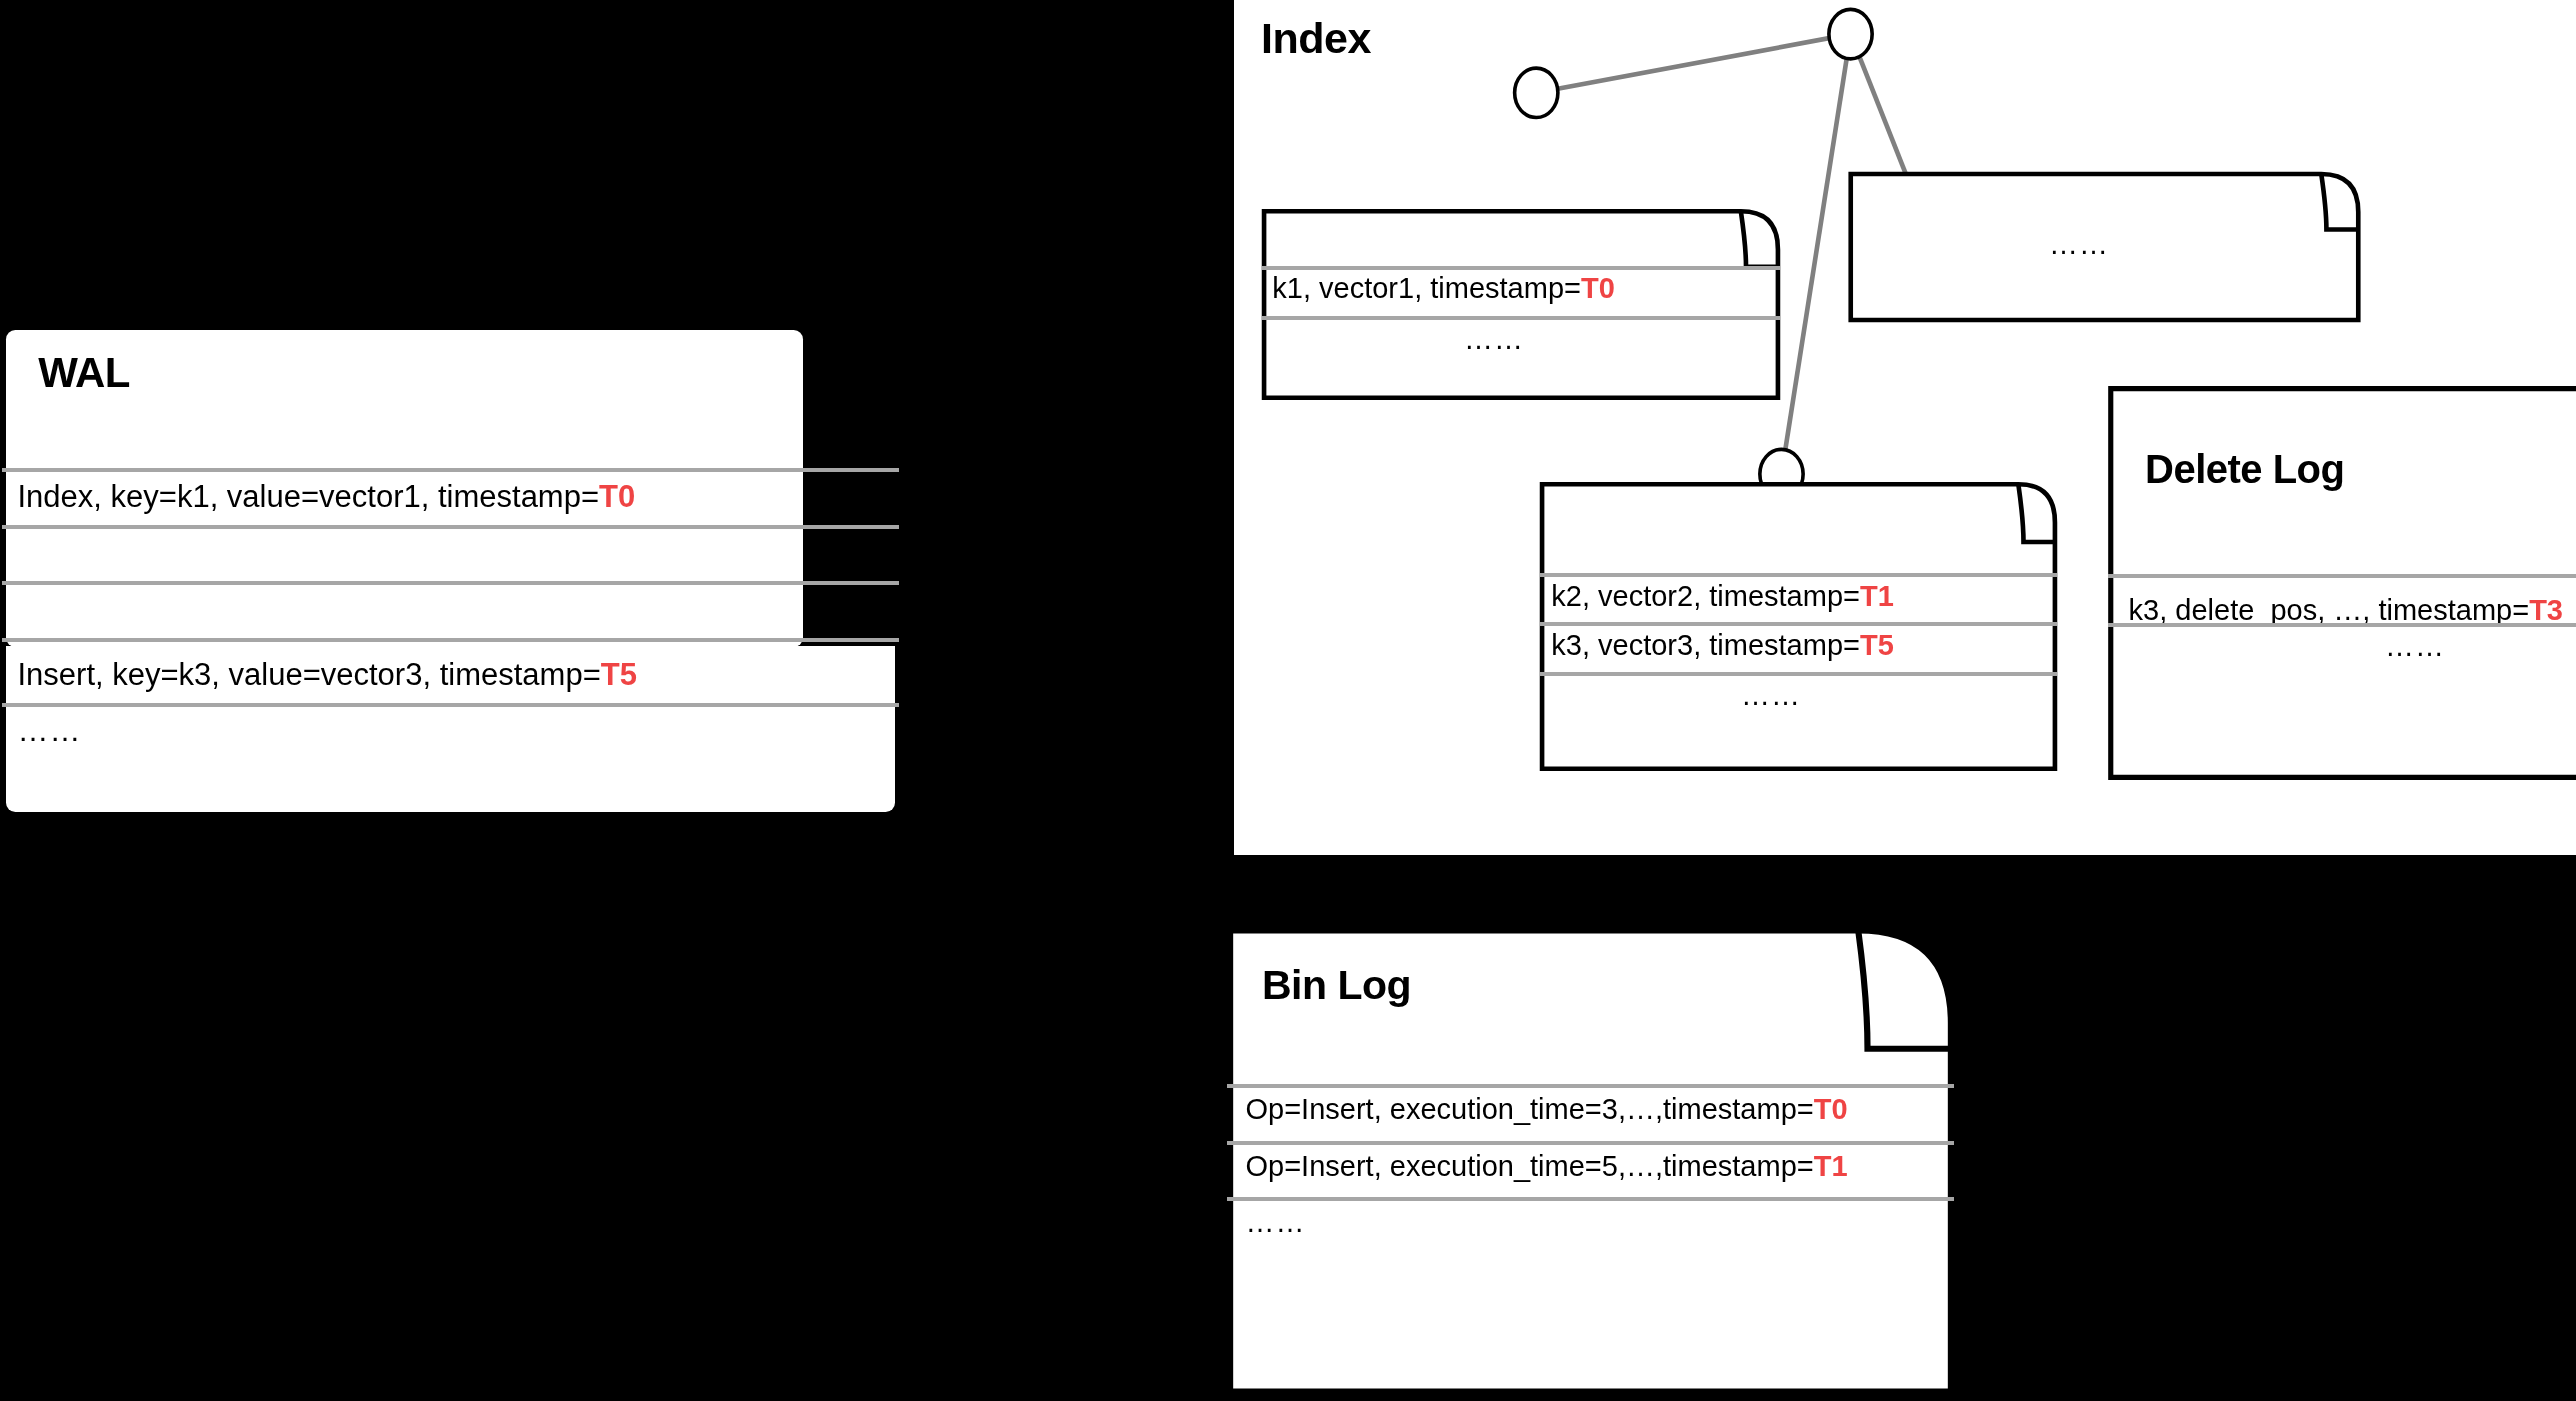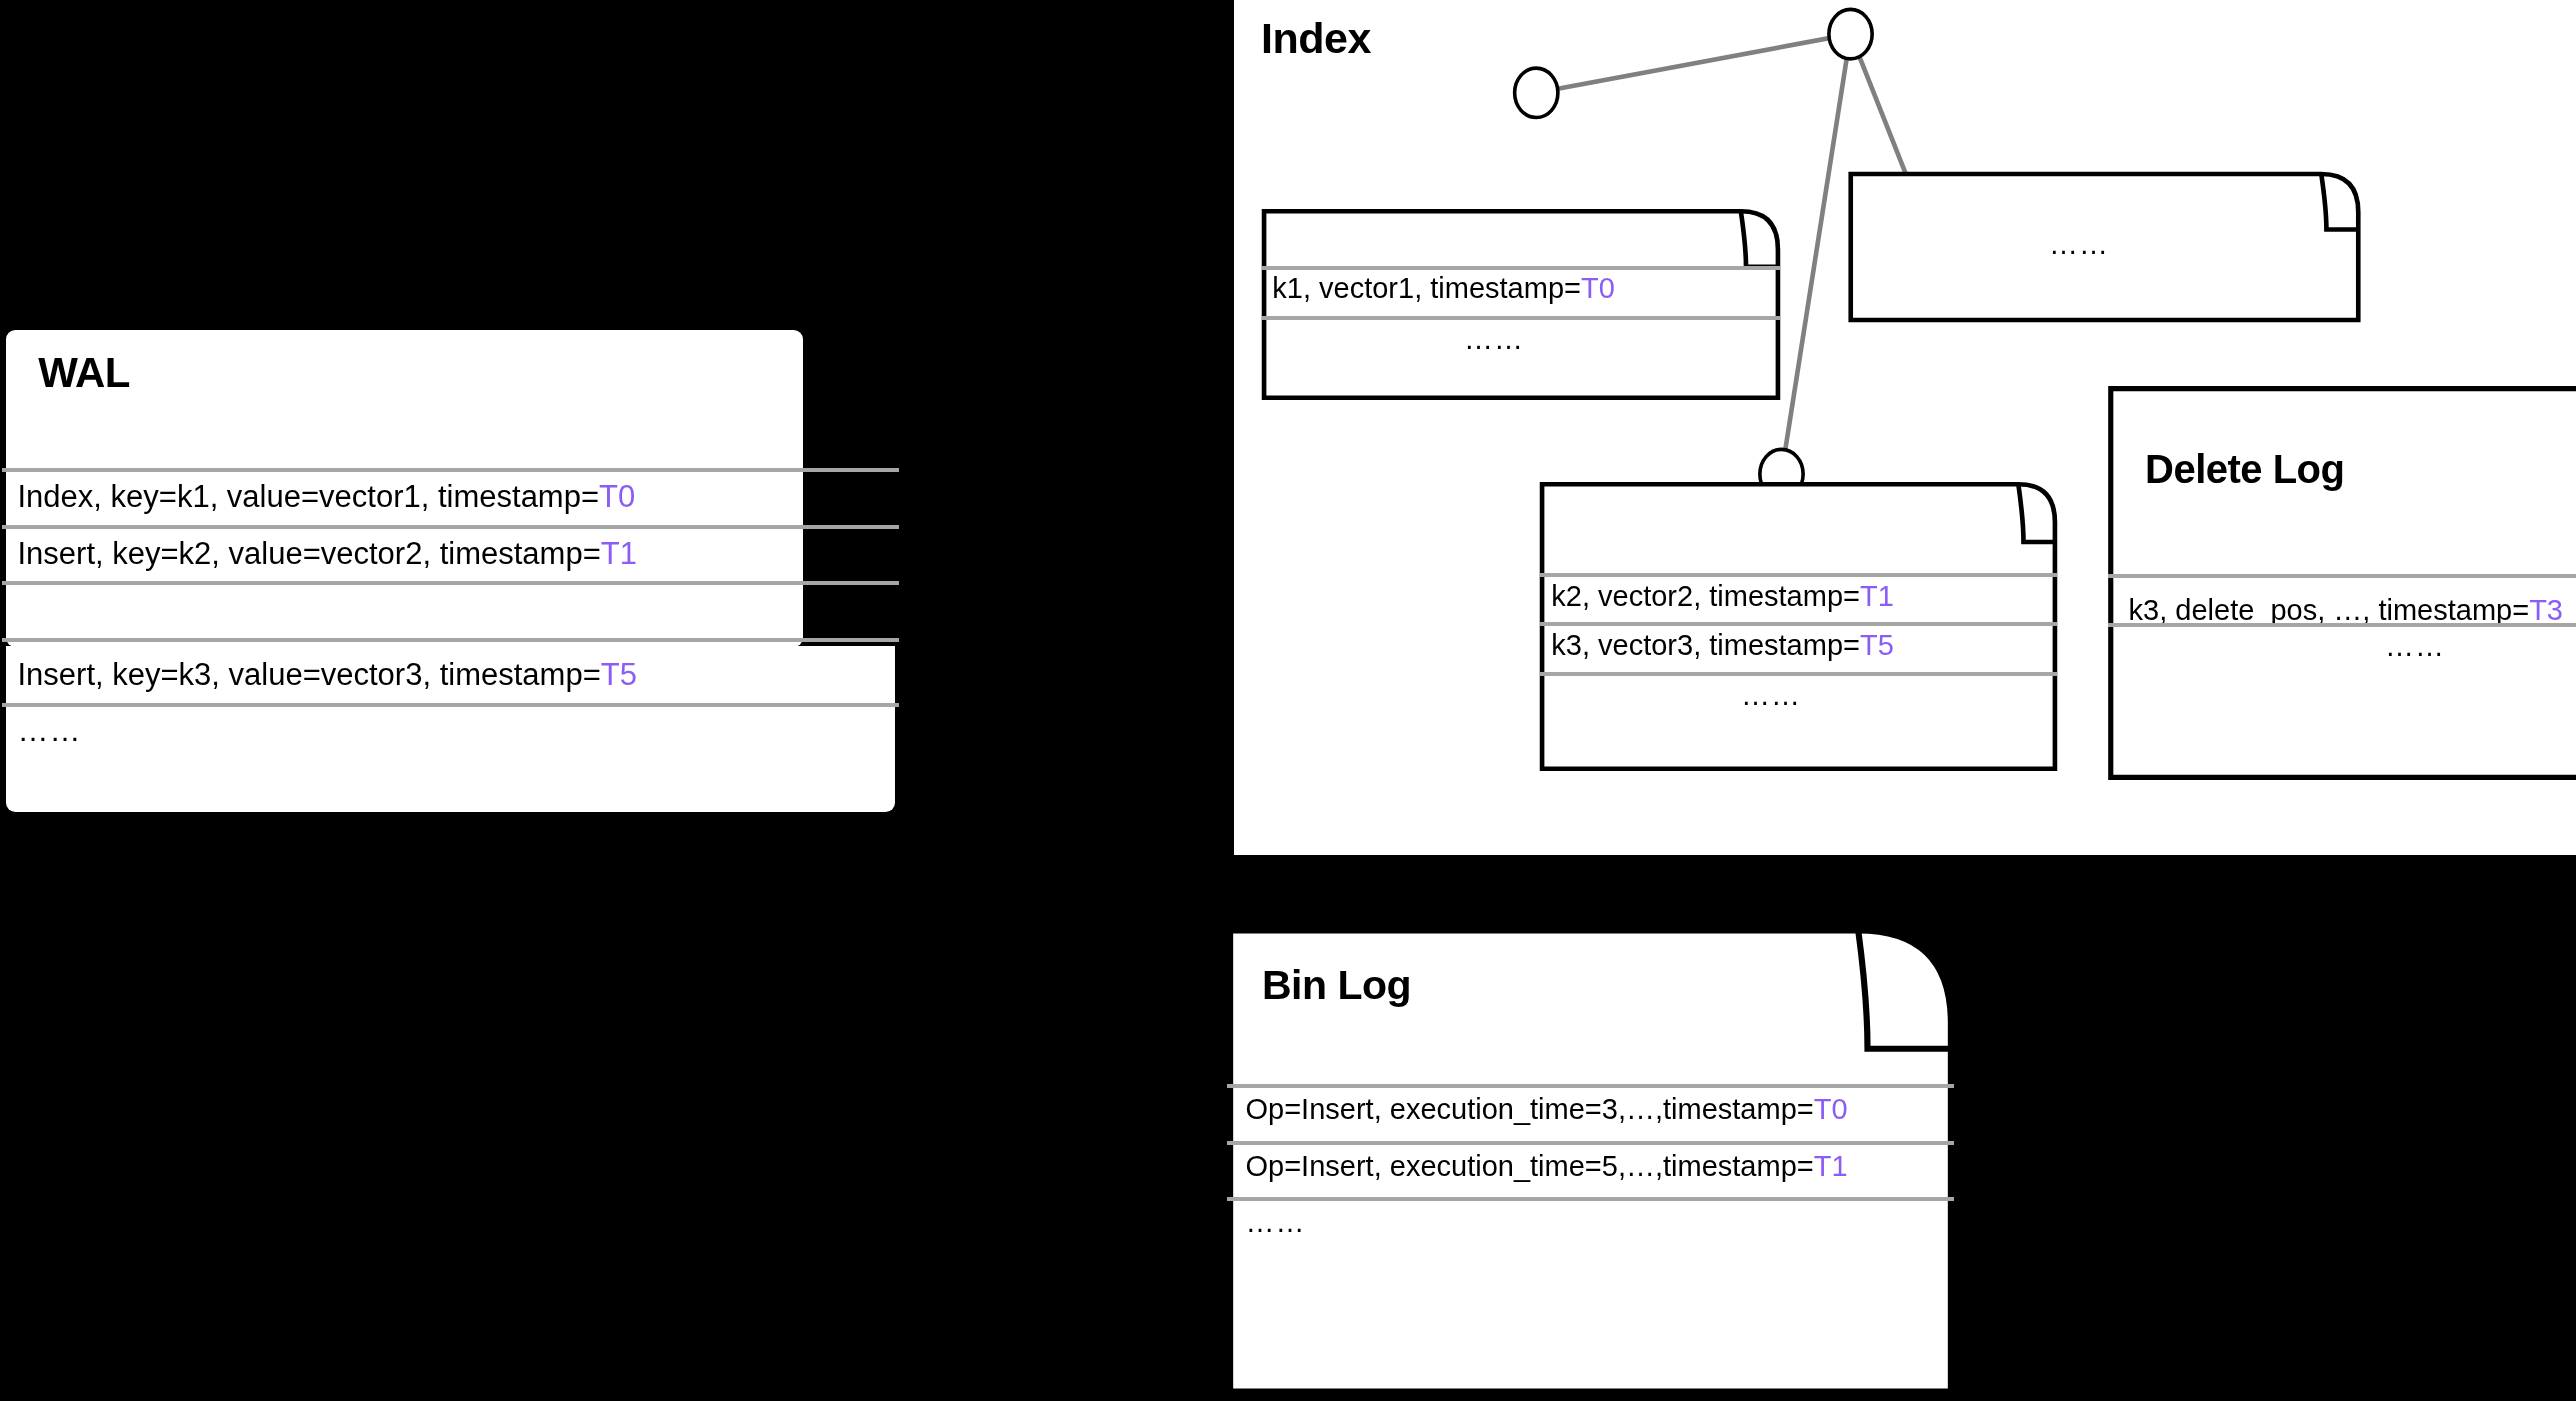--- a/index.html
+++ b/index.html
@@ -29,22 +29,22 @@
     background: #a6a6a6;
   }
 
   .rowtext {
     position: absolute;
     color: #000000;
     white-space: nowrap;
     font-weight: 400;
   }
   .rowtext .ts {
-    color: #8b5cf6;
-    font-weight: 400;
+    color: #ef4444;
+    font-weight: 700;
   }
   .dots {
     position: absolute;
     color: #000000;
     white-space: nowrap;
     letter-spacing: 1px;
   }
   .title {
     position: absolute;
     color: #000000;
@@ -73,23 +73,20 @@
 
   <div class="panel wal-panel" style="left:6.2px; top:330px; width:797px; height:317px;">
     <div class="title" style="left:32px; top:18.5px; font-size:42px;">WAL</div>
 
     <div class="row-sep" style="left:-4.1px; top:138px; width:897px;"></div>
     <div class="rowtext" style="left:11.3px; top:149px; font-size:31px;">
       <span>Index, key=k1, value=vector1, timestamp=</span><span class="ts">T0</span>
     </div>
 
     <div class="row-sep" style="left:-4.1px; top:195px; width:897px;"></div>
-    <div class="rowtext" style="left:11.3px; top:206px; font-size:31px;">
-      <span>Insert, key=k2, value=vector2, timestamp=</span><span class="ts">T1</span>
-    </div>
 
     <div class="row-sep" style="left:-4.1px; top:251px; width:897px;"></div>
 
     <div class="row-sep" style="left:-4.1px; top:308px; width:897px;"></div>
   </div>
 
   <div class="panel wal-panel" style="left:6.2px; top:646px; width:889px; height:166px; border-radius:0 0 9.3px 9.3px;">
     <div class="rowtext" style="left:11.3px; top:11.3px; font-size:31px;">
       <span>Insert, key=k3, value=vector3, timestamp=</span><span class="ts">T5</span>
     </div>

